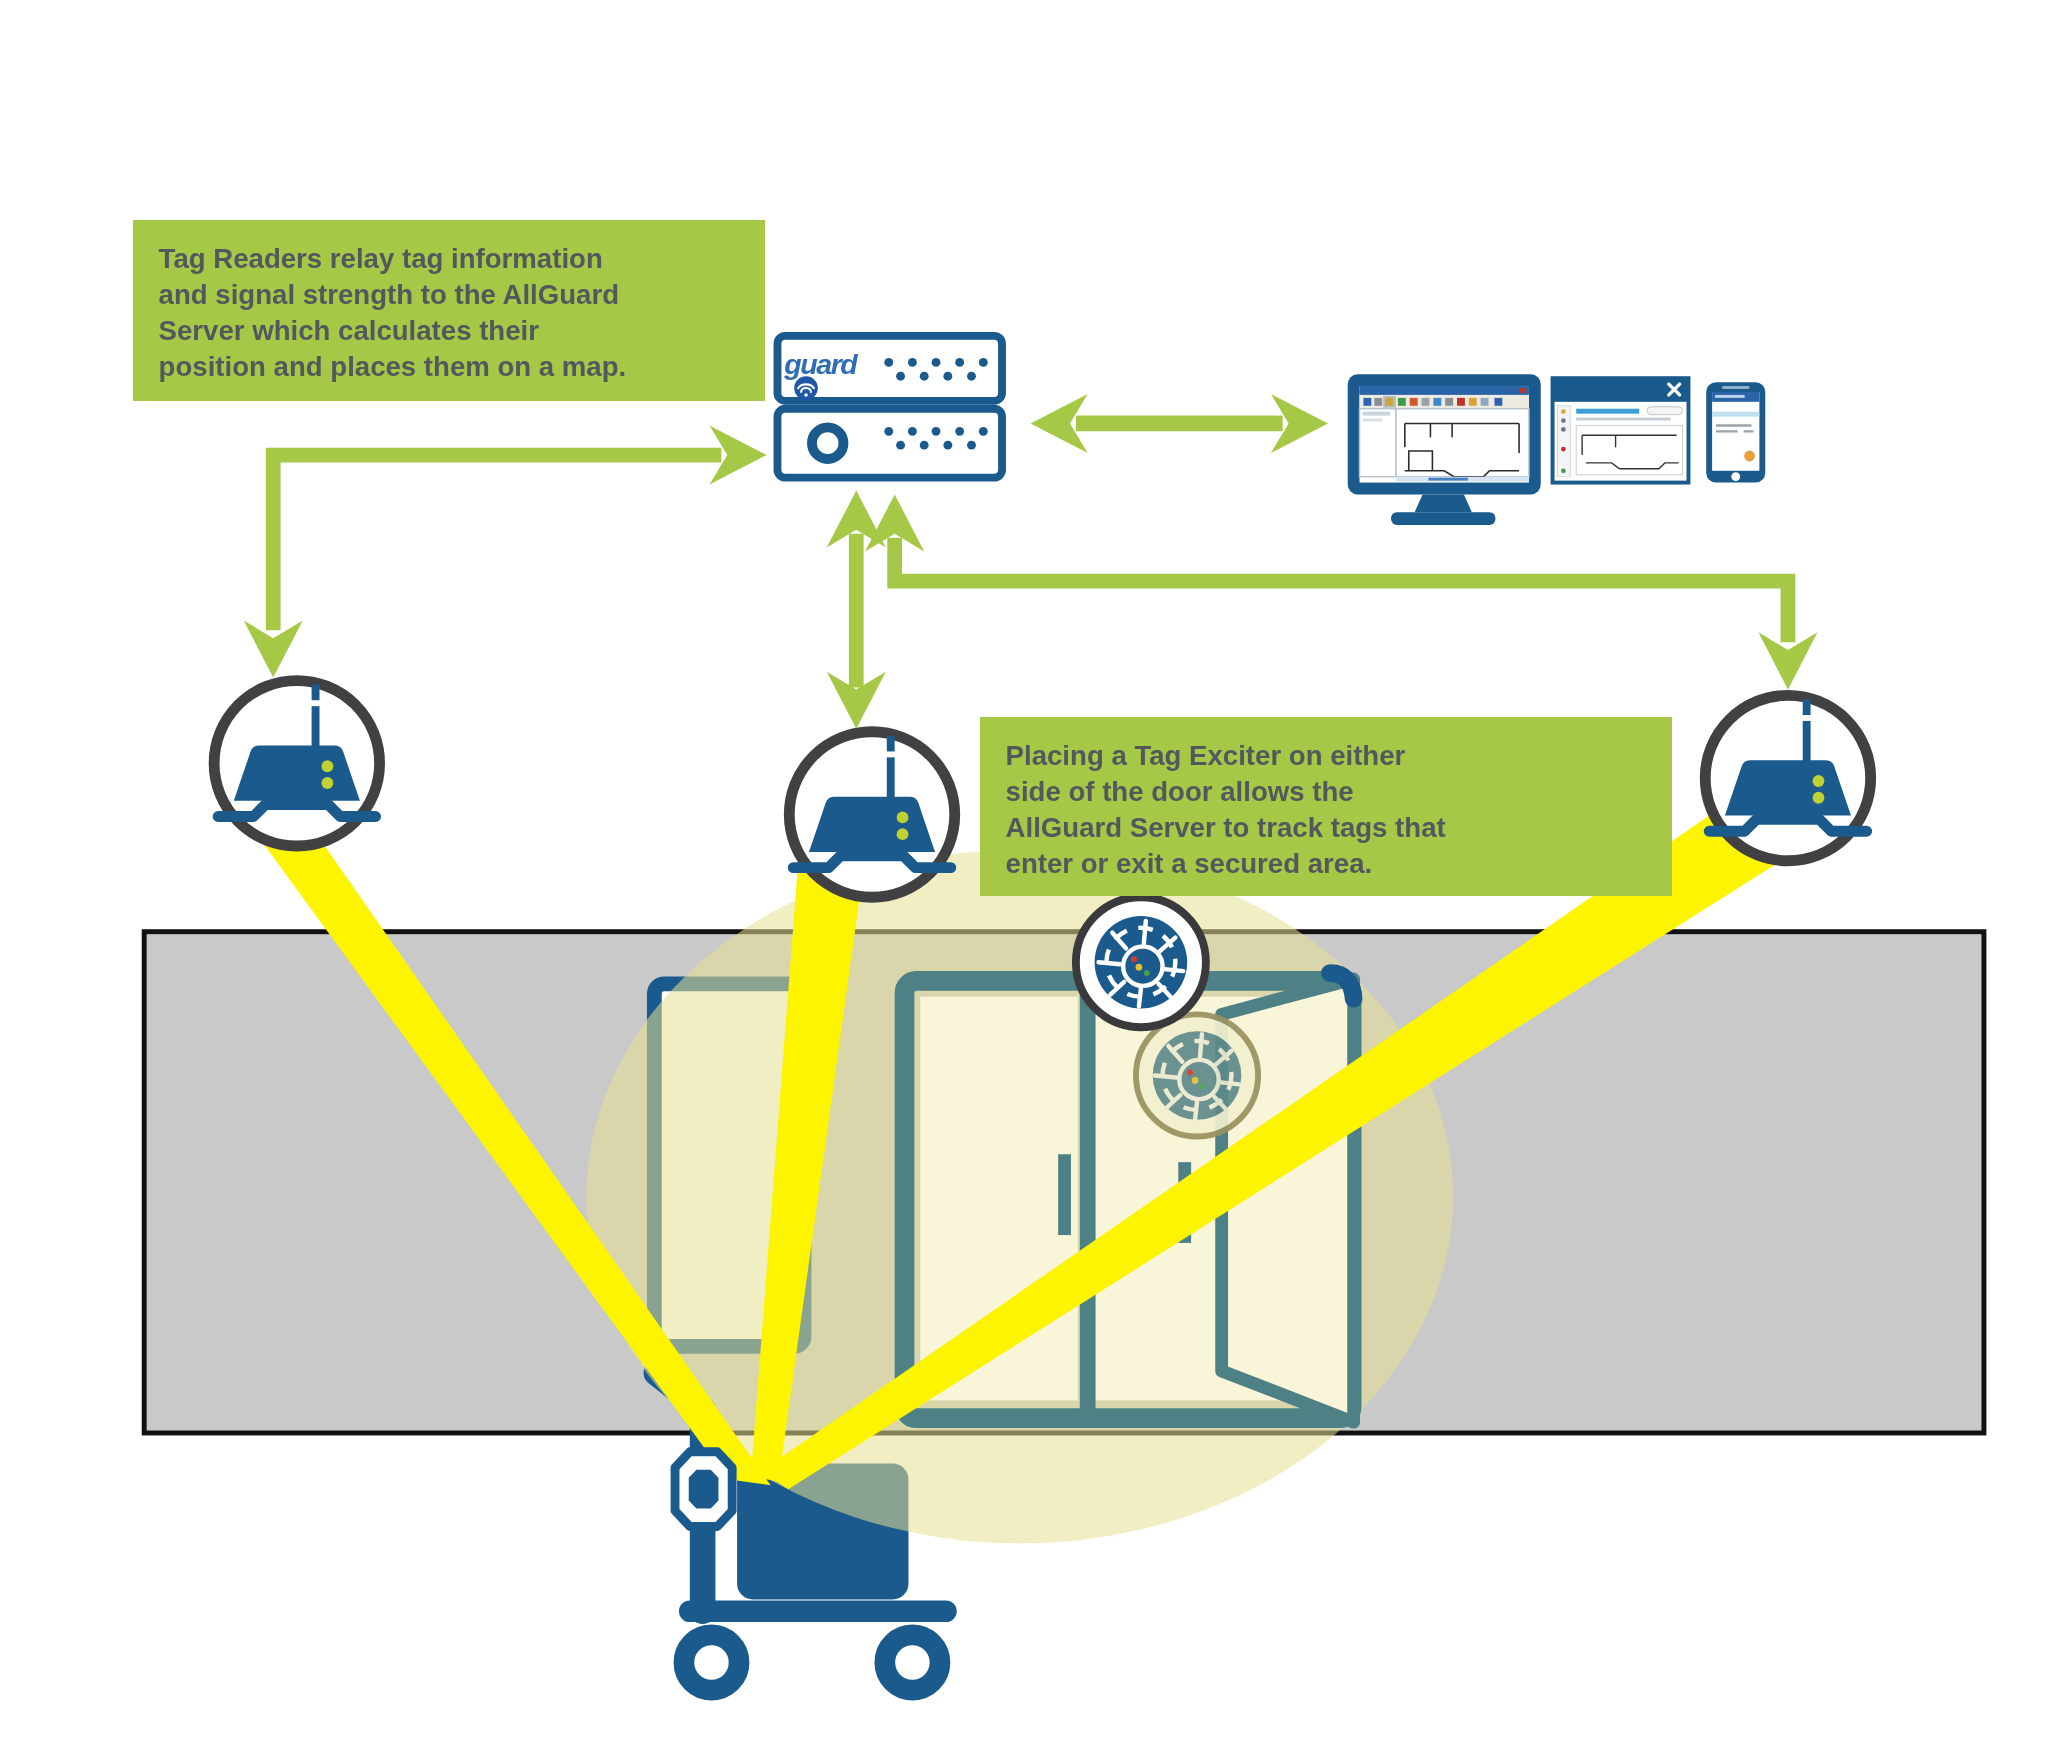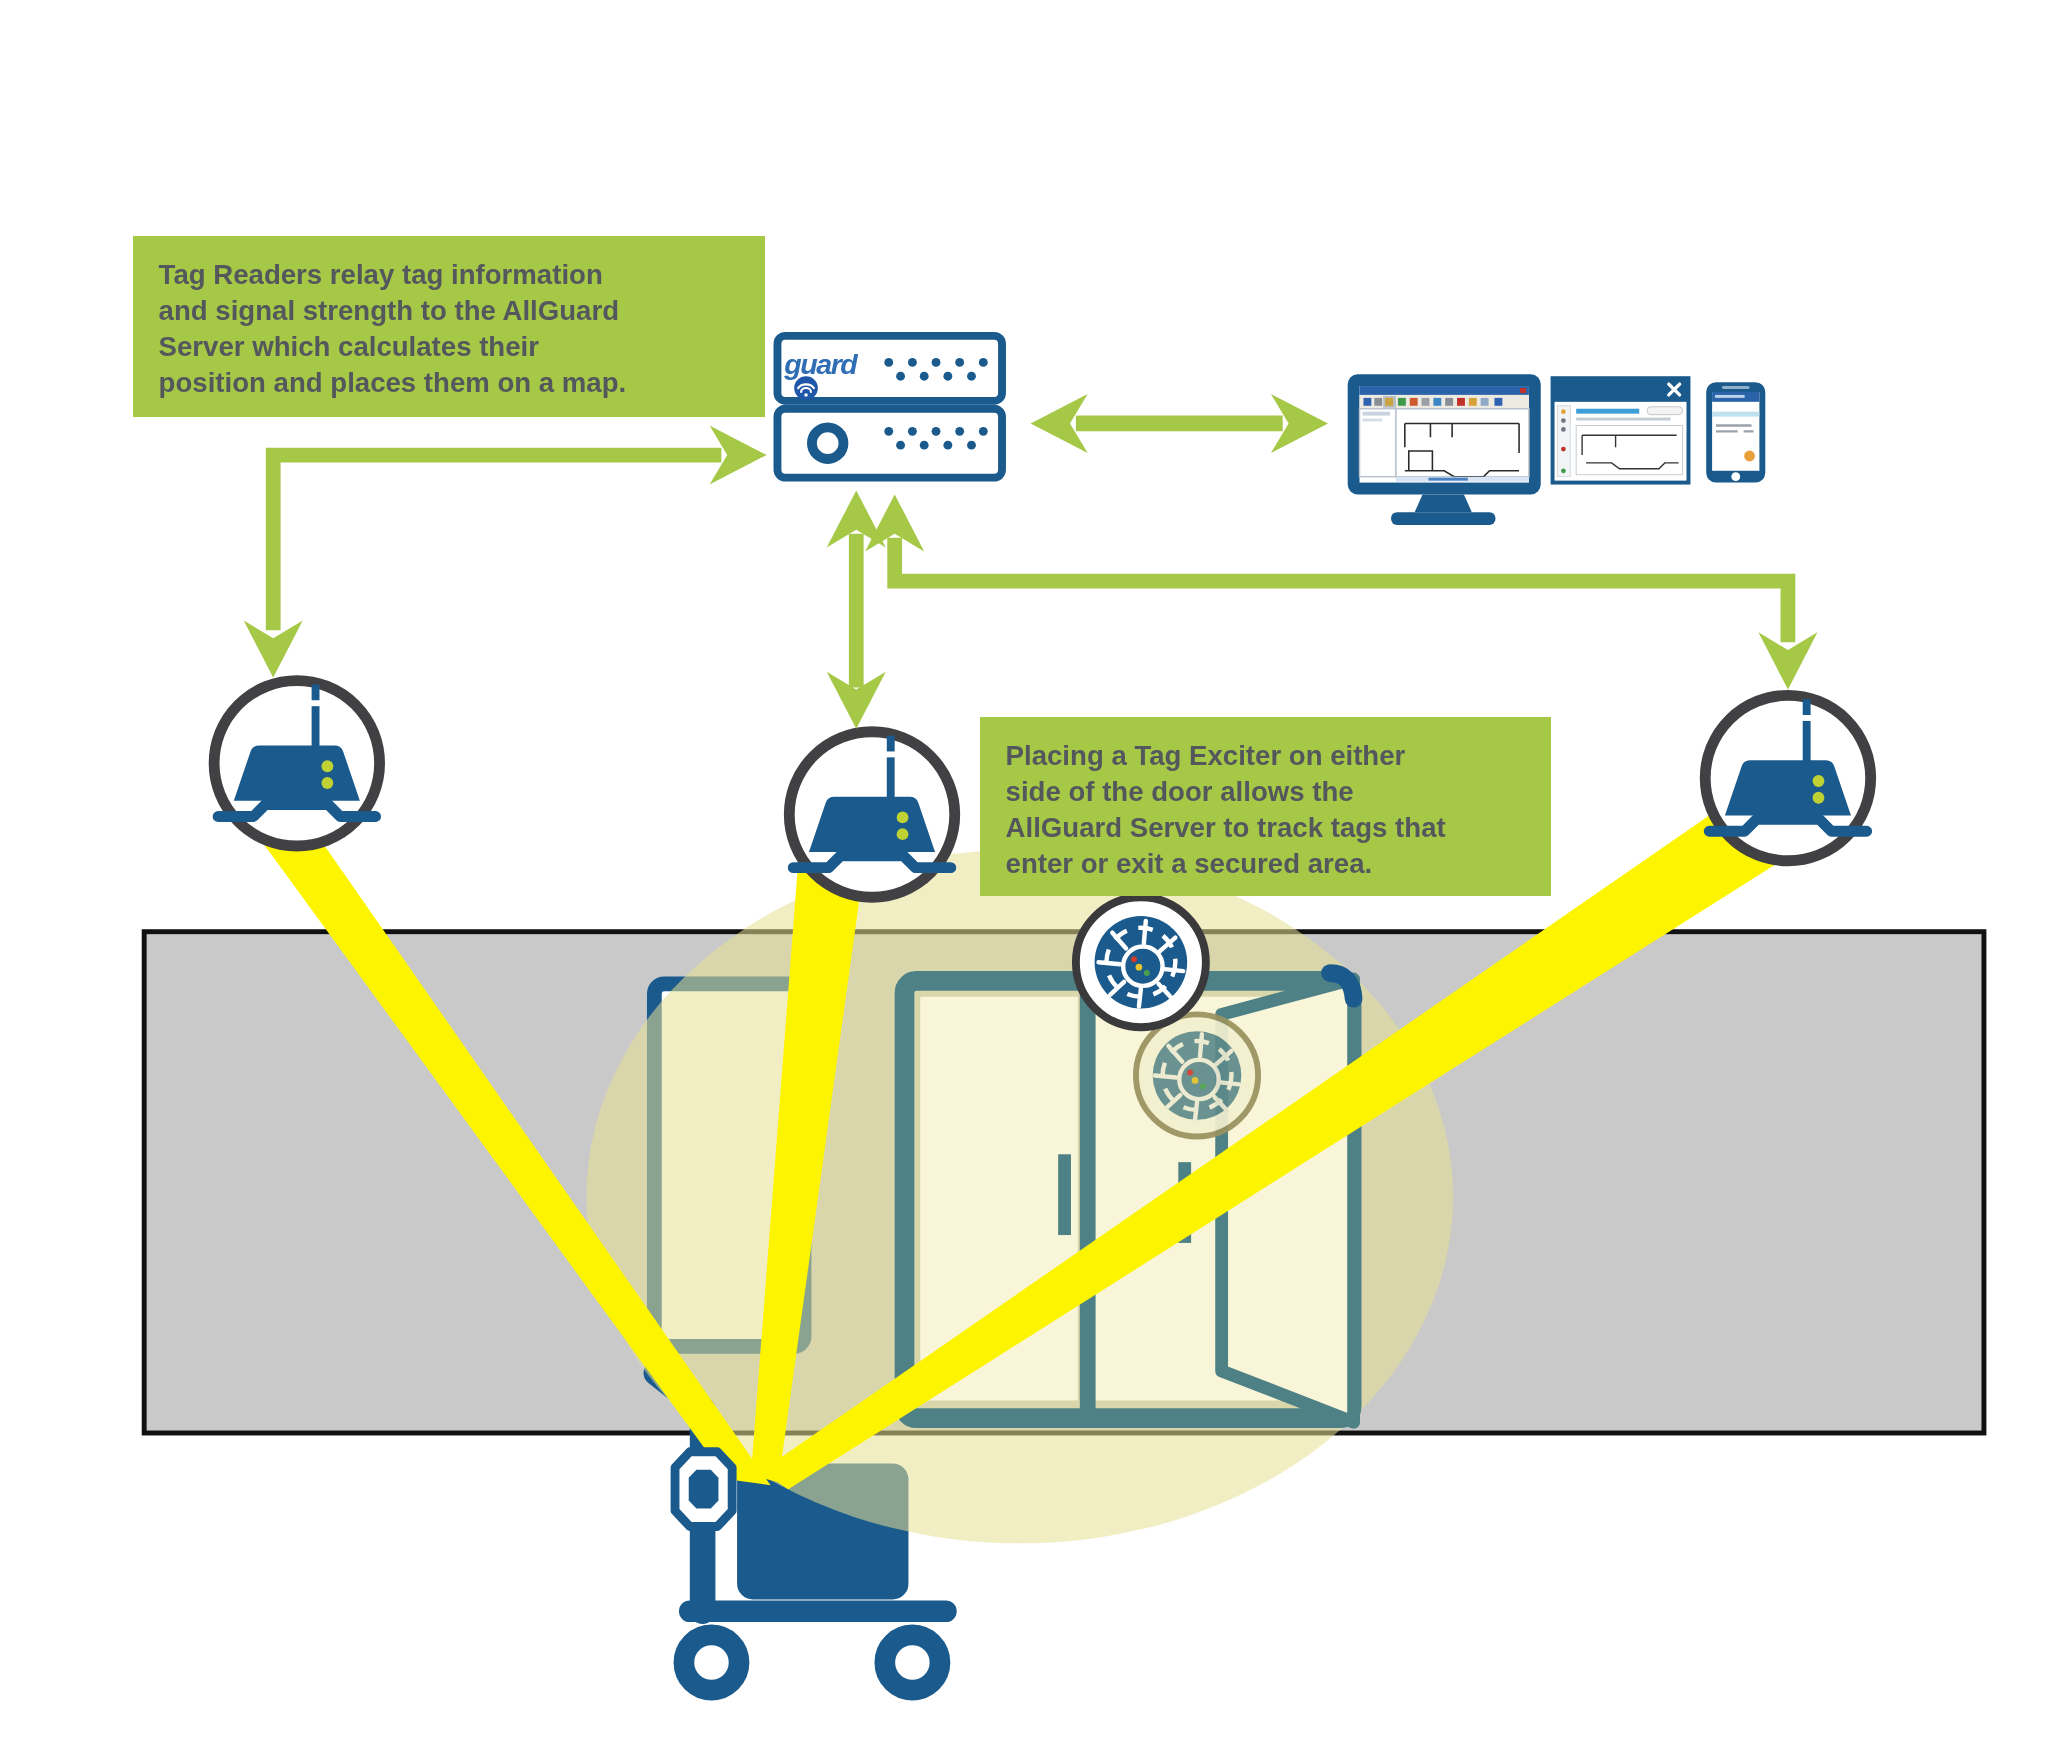--- a/index.html
+++ b/index.html
@@ -2,22 +2,22 @@
 <html><head>
 <meta charset="utf-8">
 <style>
   html,body{margin:0;padding:0;background:#ffffff;}
   .stage{position:relative;width:2071px;height:1758px;background:#ffffff;overflow:hidden;
          font-family:"Liberation Sans",sans-serif;}
   .stage svg{position:absolute;left:0;top:0;}
   .callout{position:absolute;background:#a6c847;color:#54585d;
            font-weight:bold;font-size:27.6px;line-height:36px;
            padding:20.7px 25.6px;box-sizing:border-box;white-space:pre-line;}
-  #callout-readers{left:133px;top:236px;width:632px;height:181px;}
-  #callout-exciter{left:980px;top:717px;width:571px;height:179px;}
+  #callout-readers{left:133px;top:220px;width:632px;height:181px;}
+  #callout-exciter{left:980px;top:717px;width:692px;height:179px;}
 </style>
 </head>
 <body>
 
 <div class="stage">
 
 <svg width="2071" height="1758" viewBox="0 0 2102 1785">
   <defs>
 
     <g id="exciter-petals" fill="none" stroke="currentColor">

